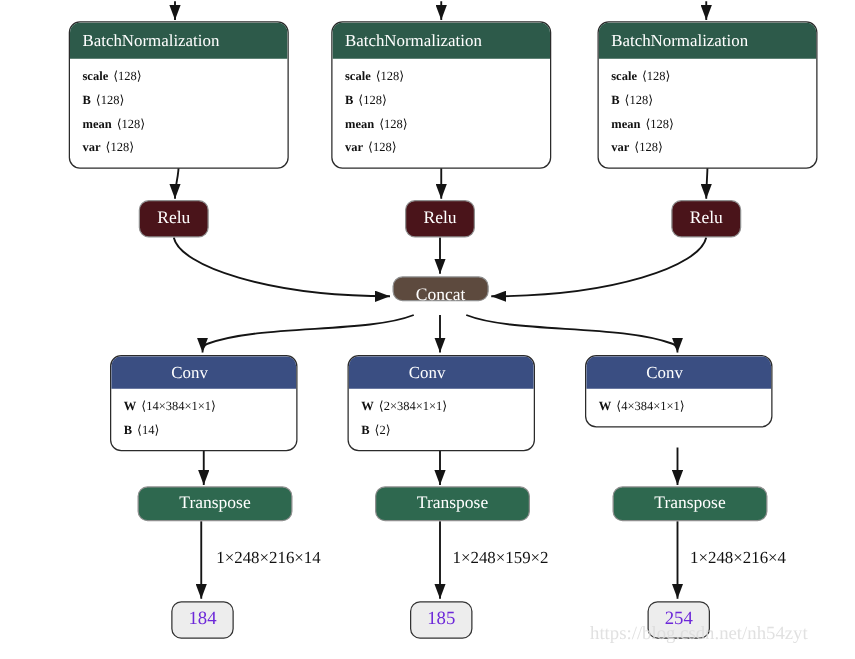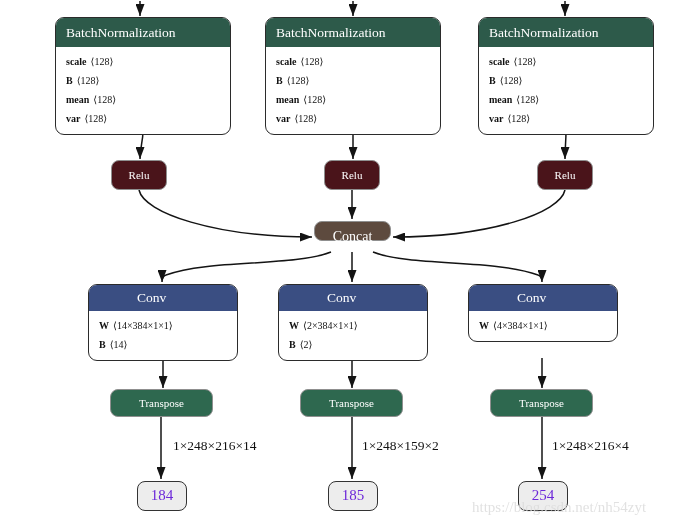--- a/index.html
+++ b/index.html
@@ -24,25 +24,25 @@
   .conv-h{background:var(--conv-header,#3a4e82);height:26px;line-height:26px;padding-left:48px;}
   .node-body{padding:5px 10px 6px 10px;}
   .param{font-size:10px;line-height:19px;color:#111;white-space:nowrap;}
   .pname{font-weight:bold;}
   .pval{font-weight:400;margin-left:4px;}
 
   
   .pill{
     position:absolute;z-index:2;color:#ffffff;text-align:center;
     border-radius:8px;border:1px solid #8f8f8f;box-sizing:border-box;
-    font-size:11px;white-space:nowrap;
+    font-size:14px;white-space:nowrap;
   }
   .relu{background:var(--relu-fill,#4a141a);width:56px;height:30px;line-height:28px;top:160px;}
   .concat{background:var(--concat-fill,#5d4a3e);width:77px;height:20px;line-height:29px;left:314px;top:221px;font-size:14px;}
-  .transpose{background:var(--transpose-fill,#2e684f);width:103px;height:28px;line-height:26px;top:389px;}
+  .transpose{background:var(--transpose-fill,#2e684f);width:124px;height:28px;line-height:26px;top:389px;}
 
   
   .out-node{
     position:absolute;z-index:2;background:var(--output-fill,#ededed);
     border:1.6px solid #333;border-radius:8px;box-sizing:border-box;
     width:50px;height:30px;line-height:27px;text-align:center;
     font-size:15px;color:#6d28d9;top:481px;
   }
 
   .edge-label{

